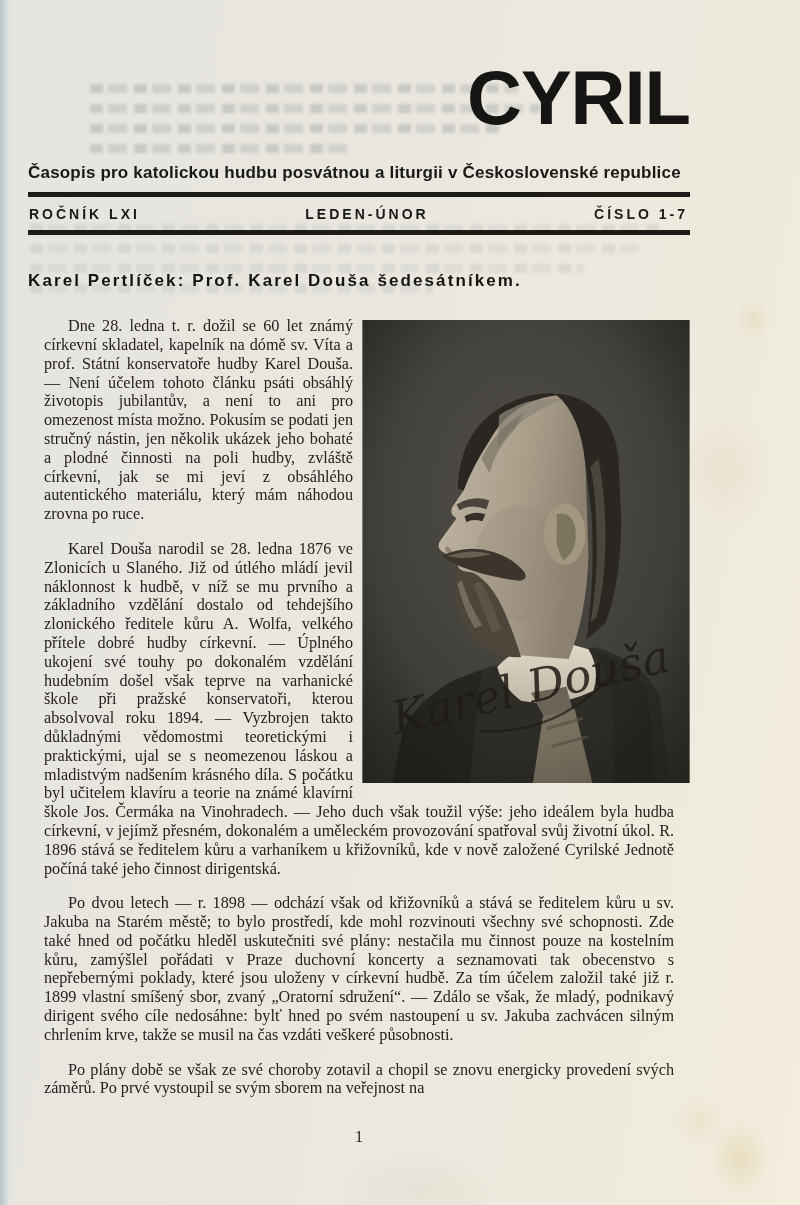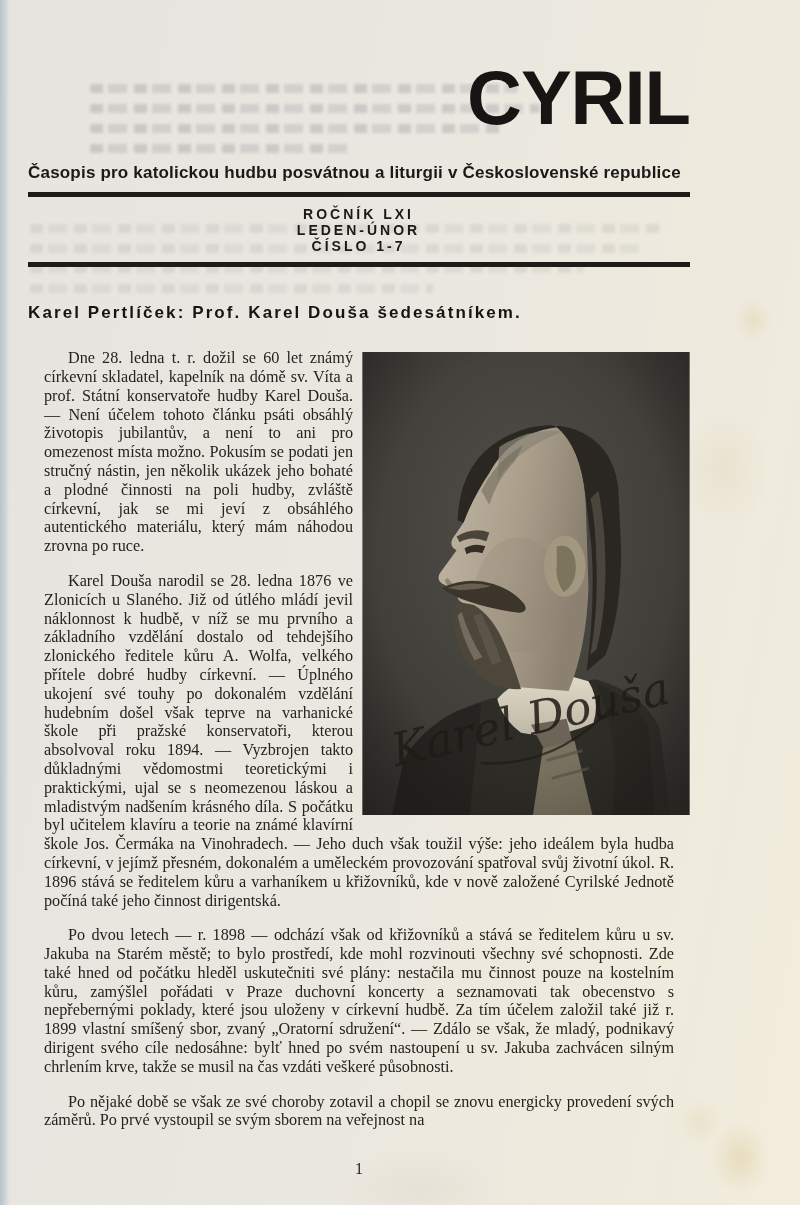--- a/index.html
+++ b/index.html
@@ -43,21 +43,21 @@
     margin-top:29px; white-space:nowrap;
     font-family:"Liberation Sans", sans-serif; font-weight:700;
     font-size:17px; letter-spacing:.2px; color:#1a1917;
   }
   .rule { height:5px; background:#1d1c19; margin-top:9px; }
   .rule.second { margin-top:0; }
   .info-row {
     display:flex; justify-content:space-between; align-items:center;
     padding:9px 2px 8px 1px;
     font-family:"Liberation Sans", sans-serif; font-weight:700;
-    font-size:14px; letter-spacing:3px; color:#1a1917;flex-direction:column;
+    font-size:14px; letter-spacing:3px; color:#1a1917;
   }
   .article-heading {
     margin:36px 0 16px; font-family:Liberation Sans, sans-serif; font-weight:700;
     font-size:17px; letter-spacing:2.1px; color:#161513; white-space:nowrap;
   }
   .article-body {
     margin-top:26px; font-size:16.2px; line-height:18.8px;
     text-align:justify; color:#26231f;
   }
   .article-body p { margin:16px; text-indent:24px; }
@@ -168,19 +168,19 @@
           <g transform="rotate(-13 60 415)">
             <text x="34" y="412" font-size="46" font-style="italic" font-family="'DejaVu Serif', serif" fill="#1f1b16" opacity="0.86">Karel Douša</text>
             <path d="M118,428 Q192,450 264,400" stroke="#1f1b16" stroke-width="2.5" fill="none" opacity="0.7"></path>
           </g>
         </svg>
       </figure>
 
       <p>Dne 28. ledna t. r. dožil se 60 let známý církevní skladatel, kapelník na dómě sv. Víta a prof. Státní konservatoře hudby Karel Douša. — Není účelem tohoto článku psáti obsáhlý životopis jubilantův, a není to ani pro omezenost místa možno. Pokusím se podati jen stručný nástin, jen několik ukázek jeho bohaté a plodné činnosti na poli hudby, zvláště církevní, jak se mi jeví z obsáhlého autentického materiálu, který mám náhodou zrovna po ruce.</p>
       <p>Karel Douša narodil se 28. ledna 1876 ve Zlonicích u Slaného. Již od útlého mládí jevil náklonnost k hudbě, v níž se mu prvního a základního vzdělání dostalo od tehdejšího zlonického ředitele kůru A. Wolfa, velkého přítele dobré hudby církevní. — Úplného ukojení své touhy po dokonalém vzdělání hudebním došel však teprve na varhanické škole při pražské konservatoři, kterou absolvoval roku 1894. — Vyzbrojen takto důkladnými vědomostmi teoretickými i praktickými, ujal se s neomezenou láskou a mladistvým nadšením krásného díla. S počátku byl učitelem klavíru a teorie na známé klavírní škole Jos. Čermáka na Vinohradech. — Jeho duch však toužil výše: jeho ideálem byla hudba církevní, v jejímž přesném, dokonalém a uměleckém provozování spatřoval svůj životní úkol. R. 1896 stává se ředitelem kůru a varhaníkem u křižovníků, kde v nově založené Cyrilské Jednotě počíná také jeho činnost dirigentská.</p>
       <p>Po dvou letech — r. 1898 — odchází však od křižovníků a stává se ředitelem kůru u sv. Jakuba na Starém městě; to bylo prostředí, kde mohl rozvinouti všechny své schopnosti. Zde také hned od počátku hleděl uskutečniti své plány: nestačila mu činnost pouze na kostelním kůru, zamýšlel pořádati v Praze duchovní koncerty a seznamovati tak obecenstvo s nepřebernými poklady, které jsou uloženy v církevní hudbě. Za tím účelem založil také již r. 1899 vlastní smíšený sbor, zvaný „Oratorní sdružení“. — Zdálo se však, že mladý, podnikavý dirigent svého cíle nedosáhne: bylť hned po svém nastoupení u sv. Jakuba zachvácen silným chrlením krve, takže se musil na čas vzdáti veškeré působnosti.</p>
-      <p>Po nějaké době se však ze své choroby zotavil a chopil se znovu energicky provedení svých záměrů. Po prvé vystoupil se svým sborem na veřejnost na</p>
+      <p>Po plány době se však ze své choroby zotavil a chopil se znovu energicky provedení svých záměrů. Po prvé vystoupil se svým sborem na veřejnost na</p>
 
       <div class="page-number">1</div>
     </div>
 
   </div>
 </div>
 
 </body></html>

